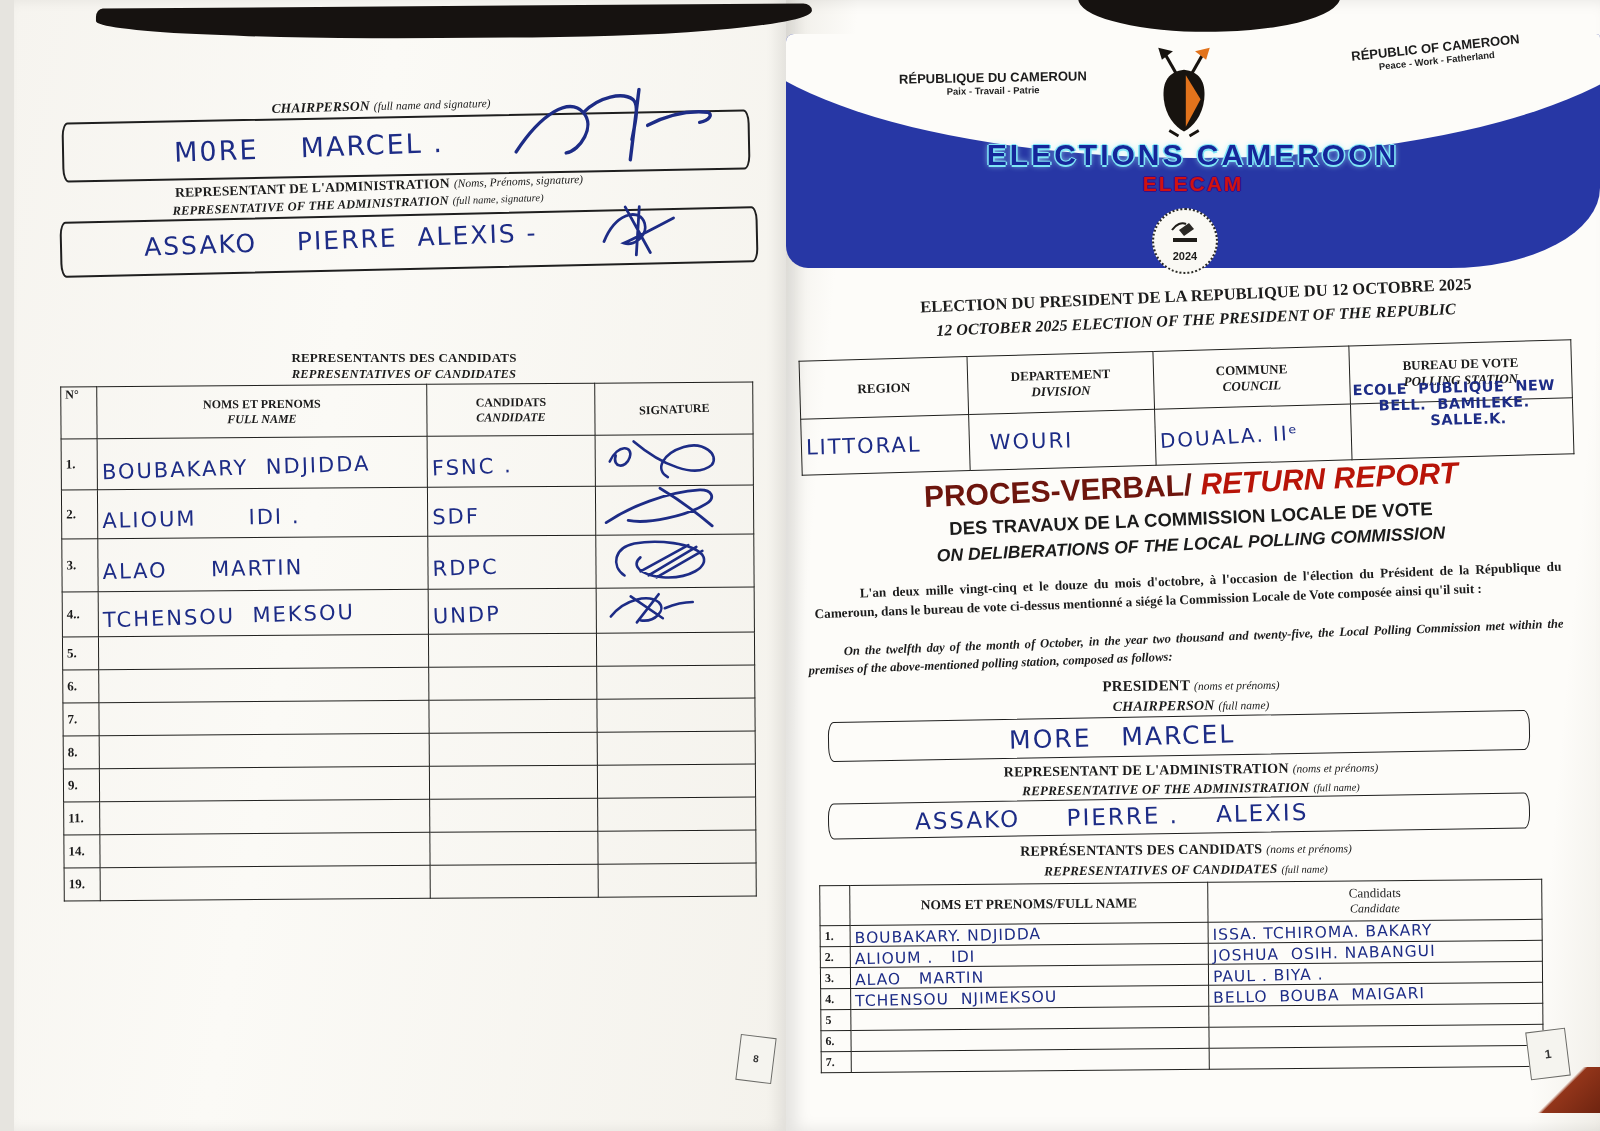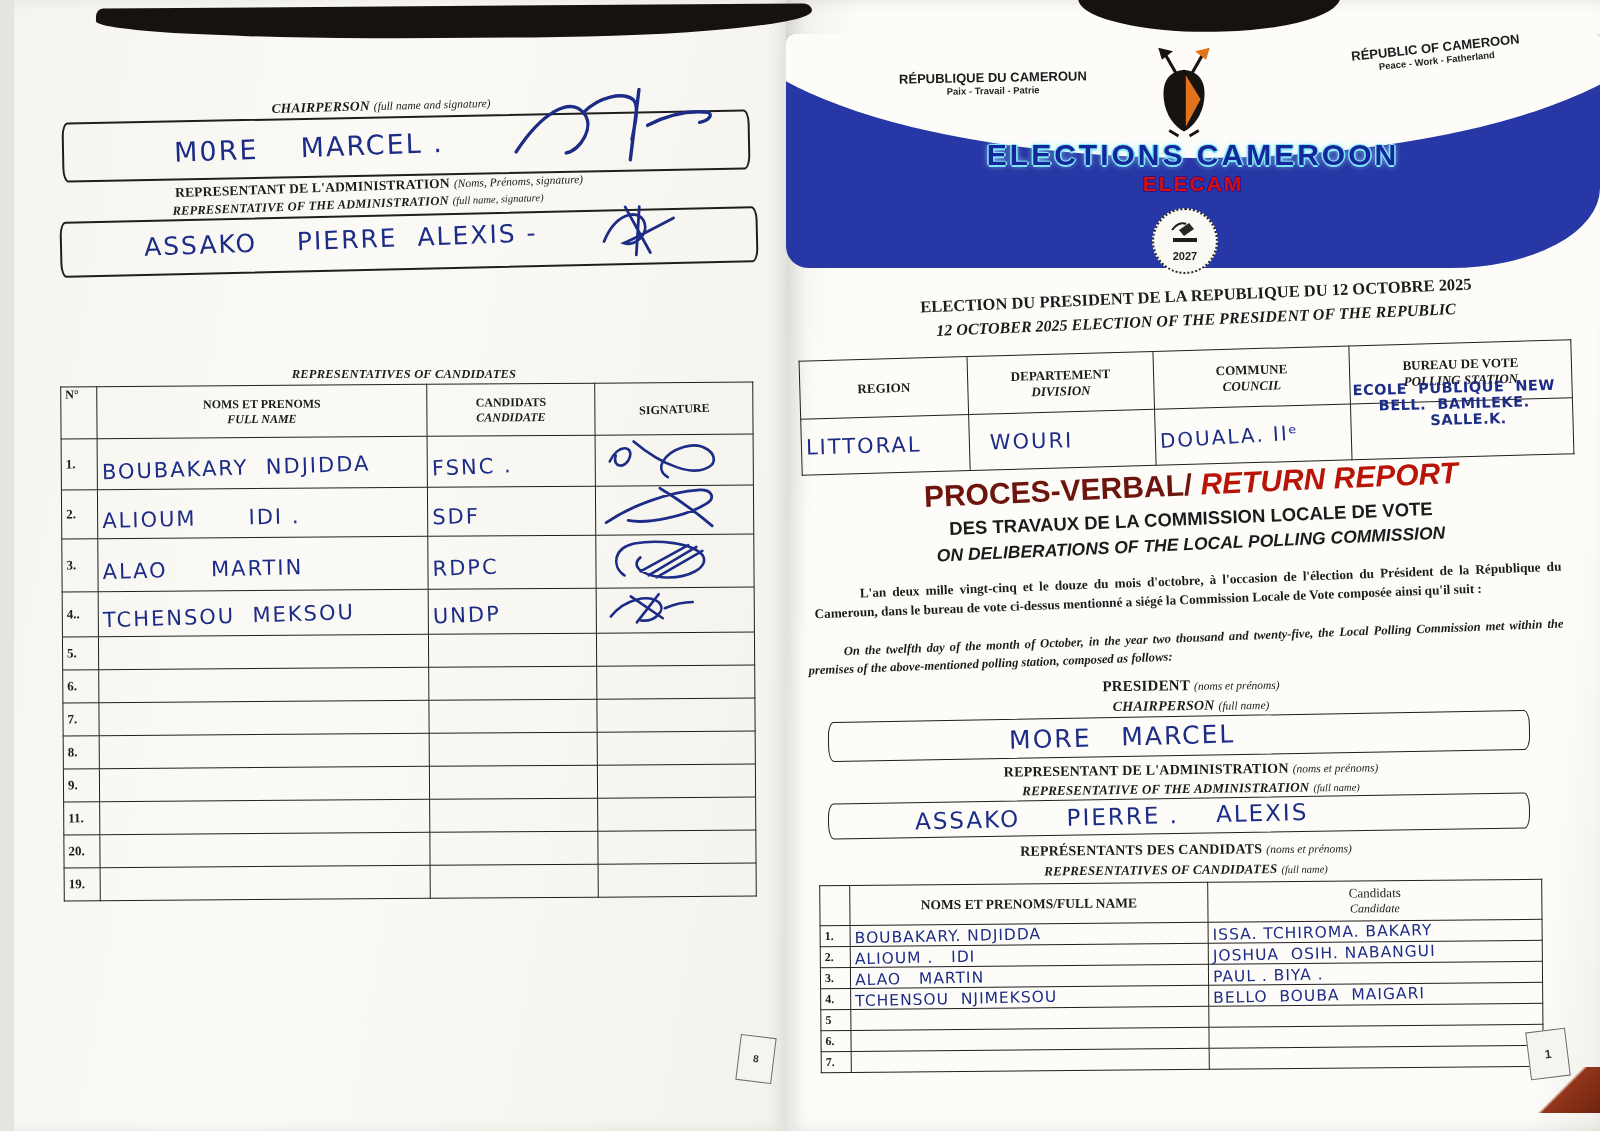--- a/index.html
+++ b/index.html
@@ -83,20 +83,23 @@
       <span class="sub" style="font-size:10.5px;">(full name, signature)</span>
     </div>
 
     <div class="abs boxline" style="left:46px;top:214px;width:694px;height:52px;transform:rotate(-1.3deg);">
       <div class="hw abs" style="left:82px;top:8px;font-size:25px;transform:rotate(-.8deg);">ASSAKO    PIERRE  ALEXIS -</div>
       <svg class="sig-svg abs" style="right:74px;top:-8px;" width="86" height="58" viewBox="0 0 86 58">
         <path d="M8,38 C20,10 42,6 48,18 C54,30 40,44 28,40 C42,34 62,24 78,16 M44,4 L40,52 M30,4 L54,50" fill="none" stroke="#1d2c86" stroke-width="2.8" stroke-linecap="round"></path>
       </svg>
     </div>
 
+    <div class="abs center" style="left:90px;top:348px;width:600px;">
+      <span class="lbl" style="font-size:13px;">REPRESENTANTS DES CANDIDATS</span>
+    </div>
     <div class="abs center" style="left:90px;top:364px;width:600px;">
       <span class="lbl lbl-it" style="font-size:12.5px;">REPRESENTATIVES OF CANDIDATES</span>
     </div>
 
     <div class="abs" style="left:48px;top:384px;width:692px;transform:rotate(-.4deg);">
       <table class="doc" style="font-family:'Liberation Serif',serif;">
         <colgroup>
             <col style="width:36px">
             <col style="width:330px">
             <col style="width:168px">
@@ -193,21 +196,21 @@
               <td></td>
               <td></td>
             </tr>
         <tr style="height:33px;">
               <td style="font-size:13px;font-weight:bold;">11.</td>
               <td></td>
               <td></td>
               <td></td>
             </tr>
         <tr style="height:33px;">
-              <td style="font-size:13px;font-weight:bold;">20.</td>
+              <td style="font-size:13px;font-weight:bold;">14.</td>
               <td></td>
               <td></td>
               <td></td>
             </tr>
         <tr style="height:33px;">
               <td style="font-size:13px;font-weight:bold;">19.</td>
               <td></td>
               <td></td>
               <td></td>
             </tr>
@@ -243,21 +246,21 @@
 
     <div class="abs banner-sub">ELECAM</div>
     <div class="abs banner-title">ELECTIONS CAMEROON</div>
 
     <div class="abs seal">
       <svg width="34" height="26" viewBox="0 0 34 26" style="margin-top:8px;">
         <path d="M5,20 h24 v4 h-24 z" fill="#1e1c18"></path>
         <path d="M11,12 l10,-7 5,6 -10,7 z" fill="#2a2824"></path>
         <path d="M4,12 c4,-6 10,-8 14,-6" fill="none" stroke="#1e1c18" stroke-width="2"></path>
       </svg>
-      <div class="yr">2027</div>
+      <div class="yr">2024</div>
     </div>
 
     <div class="abs center ttl" style="left:20px;top:286px;width:780px;font-size:16.5px;transform:rotate(-2.4deg);">ELECTION DU PRESIDENT DE LA REPUBLIQUE DU 12 OCTOBRE 2025</div>
     <div class="abs center ttl lbl-it" style="left:20px;top:311px;width:780px;font-size:16px;transform:rotate(-2.4deg);">12 OCTOBER 2025 ELECTION OF THE PRESIDENT OF THE REPUBLIC</div>
 
     <div class="abs" style="left:14px;top:350px;width:772px;transform:rotate(-1.6deg);">
       <table class="doc">
         <colgroup>
             <col style="width:168px">
             <col style="width:186px">

